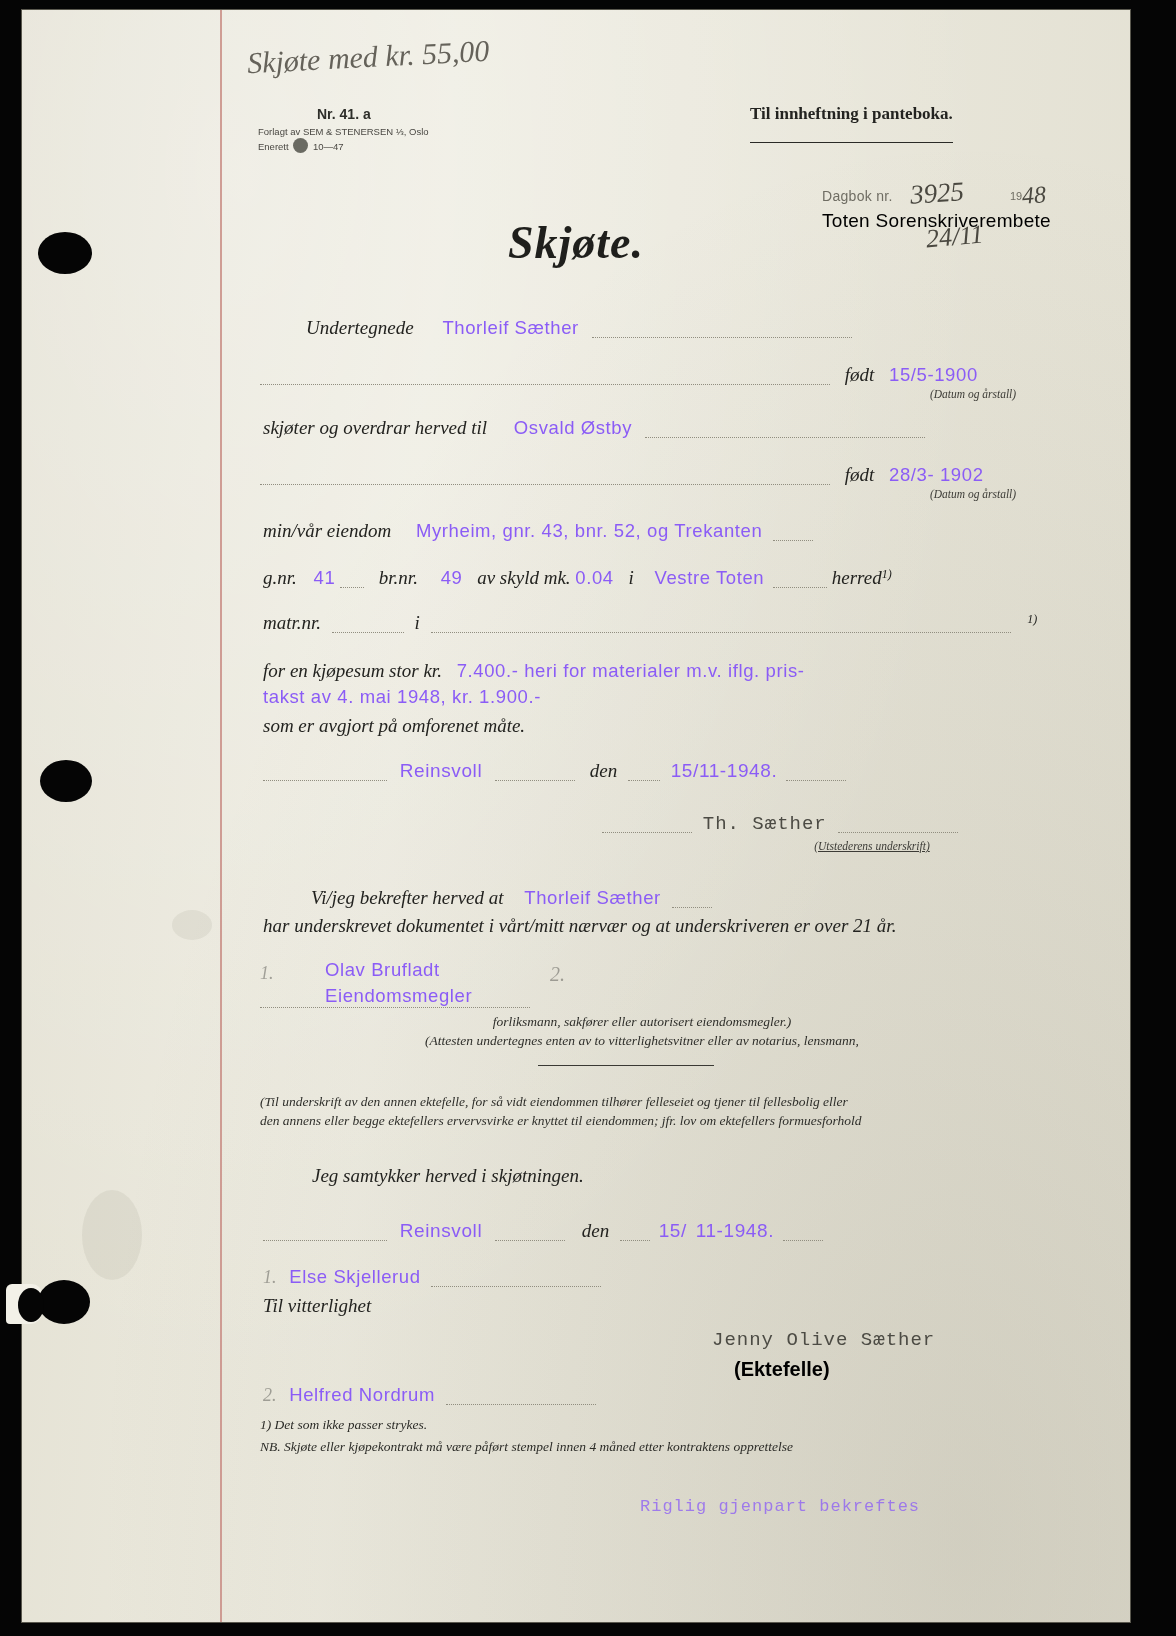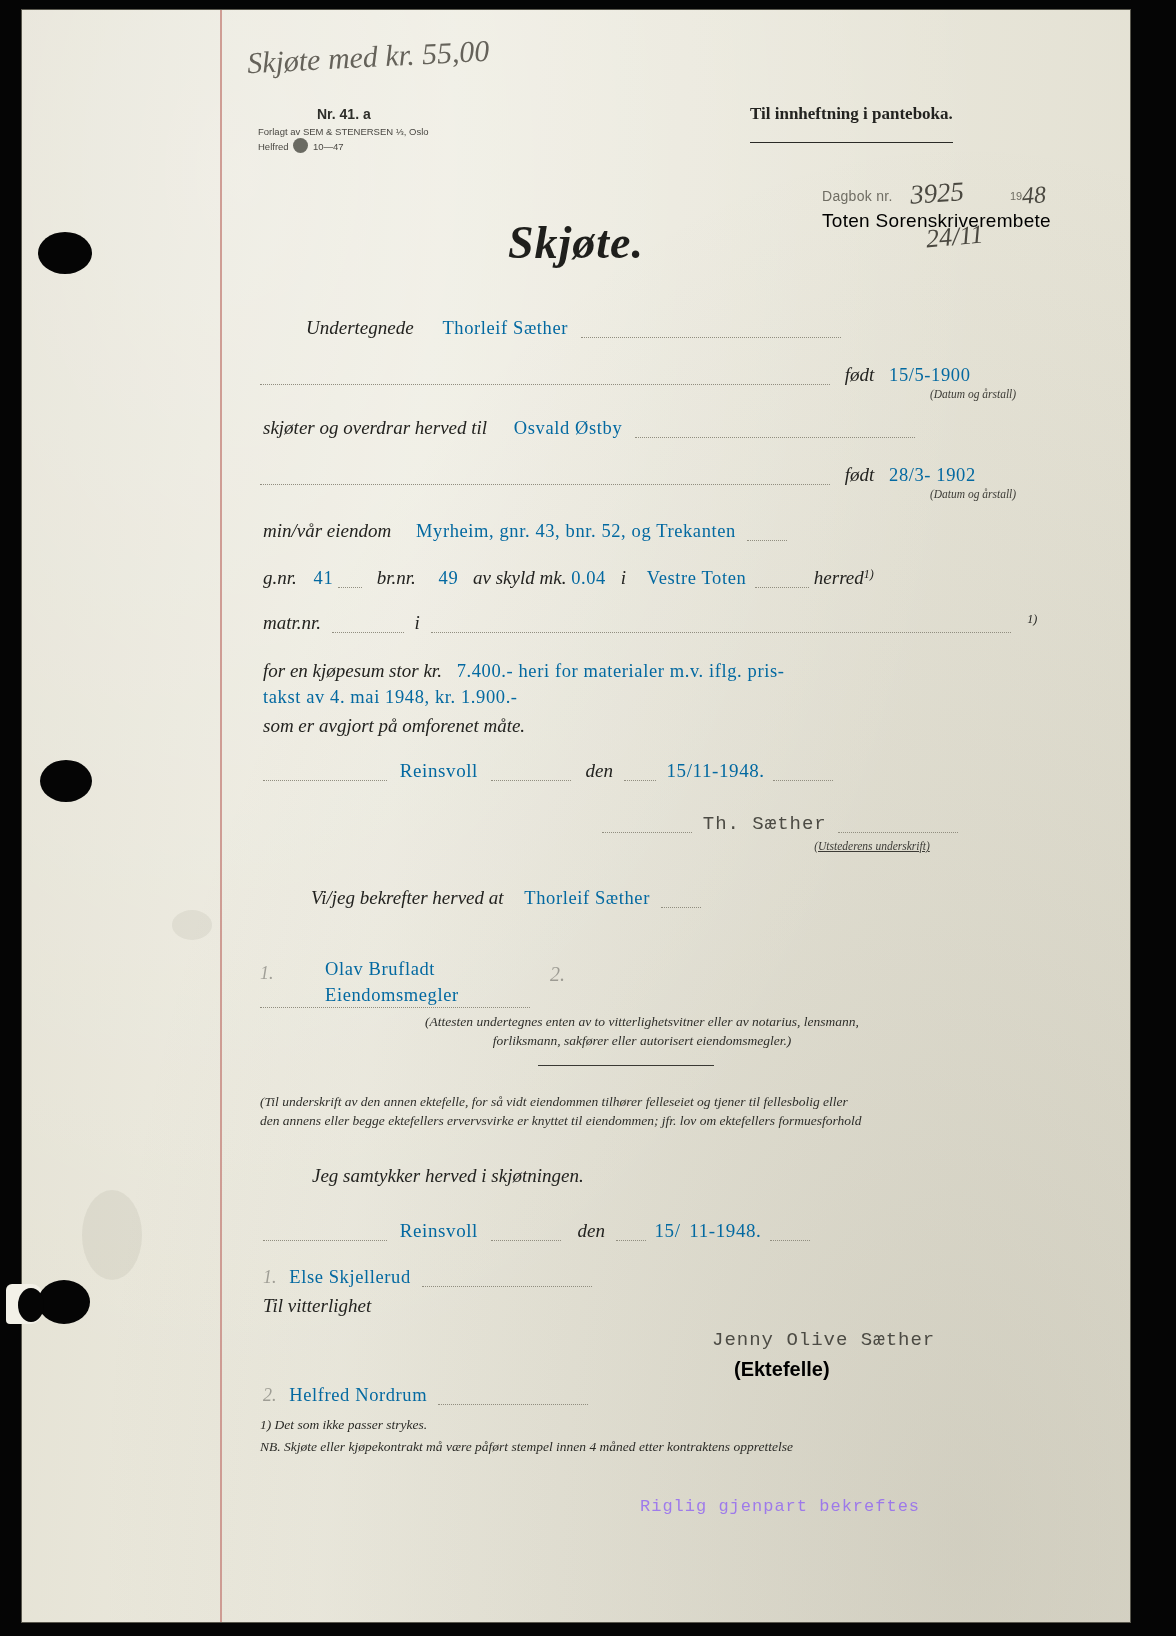--- a/index.html
+++ b/index.html
@@ -209,22 +209,22 @@
   }
 
   
   .row { position: absolute; font-size: 19px; }
   .lbl {
     font-family: "Liberation Serif", serif;
     font-style: italic;
     color: #232320;
   }
   .val {
-    font-family: Liberation Serif, serif;
-    color: #0369a1;
+    font-family: Liberation Sans, sans-serif;
+    color: #8b5cf6;
     font-size: 18.5px;
     letter-spacing: 0.6px;
   }
   .fill {
     display: inline-block;
     border-bottom: 1px dotted #918e80;
     height: 22px;
     vertical-align: -4px;
   }
   .sub {
@@ -332,21 +332,21 @@
   <div class="blot" style="left:150px;top:900px;width:40px;height:30px;"></div>
   <div class="blot" style="left:60px;top:1180px;width:60px;height:90px;"></div>
 
   <div class="doc">
 
     <div class="hand-top">Skjøte med kr. 55,00</div>
 
     <div class="form-no">Nr. 41. a</div>
     <div class="publisher">
       <span>Forlagt av SEM &amp; STENERSEN ⅓, Oslo</span><br>
-      <span>Helfred</span>
+      <span>Enerett</span>
       <span class="logo-dot"></span>
       <span>10—47</span>
     </div>
 
     <div class="binding-note">Til innheftning i panteboka.</div>
 
     <div class="stamp">
       <div class="s-line1">Dagbok nr.</div>
       <div class="s-year-pre">19</div>
       <div class="s-line2">Toten Sorenskriverembete</div>
@@ -437,32 +437,35 @@
       <span class="sig-hand" style="margin-left:6px;">Th. Sæther</span>
       <span class="fill" style="width:120px;margin-left:6px;"></span>
       <div class="sub" style="position:absolute;left:120px;top:30px;width:300px;text-decoration:underline;">(Utstederens underskrift)</div>
     </div>
 
     <div class="row line-bekrefter">
       <span class="lbl" style="margin-left:48px;">Vi/jeg bekrefter herved at</span>
       <span class="val" style="margin-left:16px;">Thorleif Sæther</span>
       <span class="fill" style="width:40px;margin-left:6px;"></span>
     </div>
+    <div class="row line-undersk">
+      <span class="lbl">har undersk​revet dokumentet i vårt/mitt nærvær og at underskriveren er over 21 år.</span>
+    </div>
 
     <div class="row line-witness">
       <span class="num" style="position:absolute;left:0;top:8px;">1.</span>
       <span class="val" style="position:absolute;left:65px;top:4px;">Olav Brufladt</span>
       <span class="val" style="position:absolute;left:65px;top:30px;">Eiendomsmegler</span>
       <span class="fill" style="position:absolute;left:0px;top:30px;width:270px;"></span>
       <span class="num" style="position:absolute;left:290px;top:8px;font-size:20px;">2.</span>
     </div>
 
     <div class="row attest-note">
+      <div class="small-it" style="text-align:center;">forliksmann, sakfører eller autorisert eiendomsmegler.)</div>
       <div class="small-it" style="text-align:center;">(Attesten undertegnes enten av to vitterlighetsvitner eller av notarius, lensmann,</div>
-      <div class="small-it" style="text-align:center;">forliksmann, sakfører eller autorisert eiendomsmegler.)</div>
     </div>
 
     <div class="hr-short"></div>
 
     <div class="row spouse-note">
       <div class="small-it">(Til underskrift av den annen ektefelle, for så vidt eiendommen tilhører felleseiet og tjener til fellesbolig eller</div>
       <div class="small-it">den annens eller begge ektefellers ervervsvirke er knyttet til eiendommen; jfr. lov om ektefellers formuesforhold</div>
     </div>
 
     <div class="row line-samtykker">

